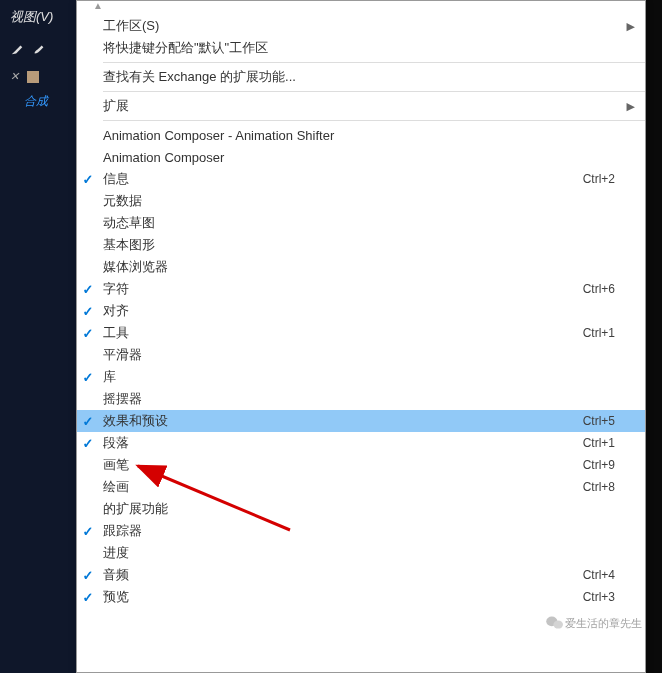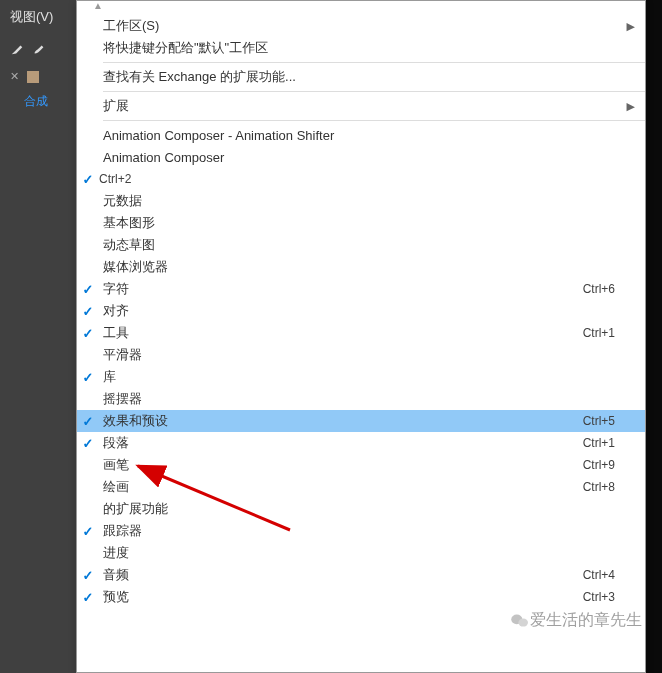--- a/index.html
+++ b/index.html
@@ -10,22 +10,23 @@
       height: 673px;
       overflow: hidden;
       position: relative;
       font-size: 13px;
     }
     .dark-sidebar {
       position: absolute;
       left: 0; top: 0;
       width: 80px;
       height: 100%;
-      background: #404040;
+      background: #0f172a;
       color: #ccc;
+      font-style: italic;
     }
     .menu-title {
       color: #e0e0e0;
       padding: 8px 10px;
       font-size: 13px;
     }
     .sidebar-icons {
       margin-top: 4px;
       padding-left: 10px;
     }
@@ -122,21 +123,21 @@
       pointer-events: none;
       z-index: 10;
     }
     .watermark {
       position: absolute;
       right: 20px;
       bottom: 42px;
       display: flex;
       align-items: center;
       color: rgba(80,80,80,0.55);
-      font-size: 16px;
+      font-size: 11px;
       z-index: 20;
     }
     .wechat-icon {
       width: 20px; height: 16px;
       opacity: 0.5;
     }
   </style>
 </head>
 <body>
 
@@ -192,33 +193,34 @@
         <div class="label-col">Animation Composer - Animation Shifter</div>
       </div>
       <div class="menu-item">
         <div class="check-col"></div>
         <div class="label-col">Animation Composer</div>
       </div>
       <div class="menu-item">
         <div class="check-col">
           <span class="check-mark">✓</span>
         </div>
+        <div class="label-col">信息</div>
         <div class="shortcut-col">Ctrl+2</div>
       </div>
       <div class="menu-item">
         <div class="check-col"></div>
         <div class="label-col">元数据</div>
       </div>
       <div class="menu-item">
         <div class="check-col"></div>
+        <div class="label-col">动态草图</div>
+      </div>
+      <div class="menu-item">
+        <div class="check-col"></div>
         <div class="label-col">基本图形</div>
-      </div>
-      <div class="menu-item">
-        <div class="check-col"></div>
-        <div class="label-col">动态草图</div>
       </div>
       <div class="menu-item">
         <div class="check-col"></div>
         <div class="label-col">媒体浏览器</div>
       </div>
       <div class="menu-item">
         <div class="check-col">
           <span class="check-mark">✓</span>
         </div>
         <div class="label-col">字符</div>

